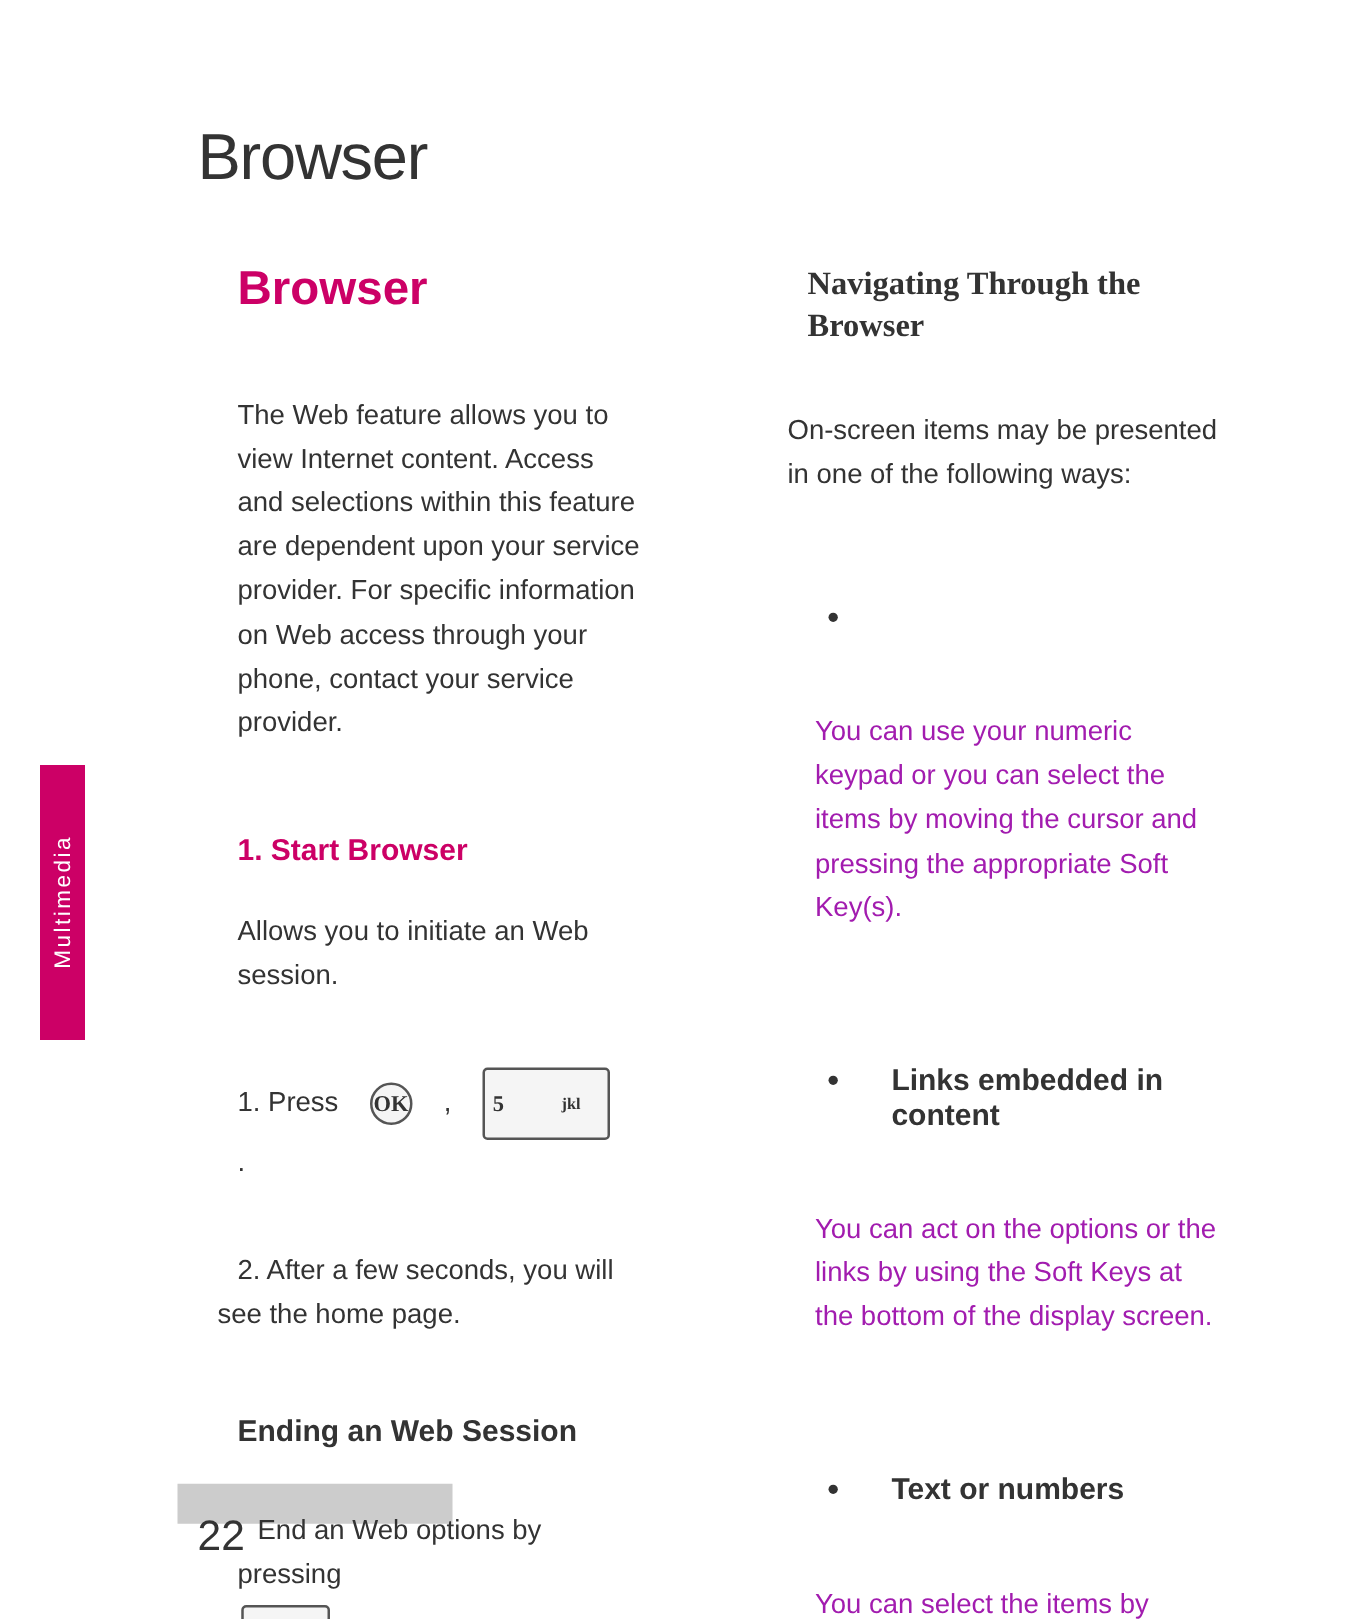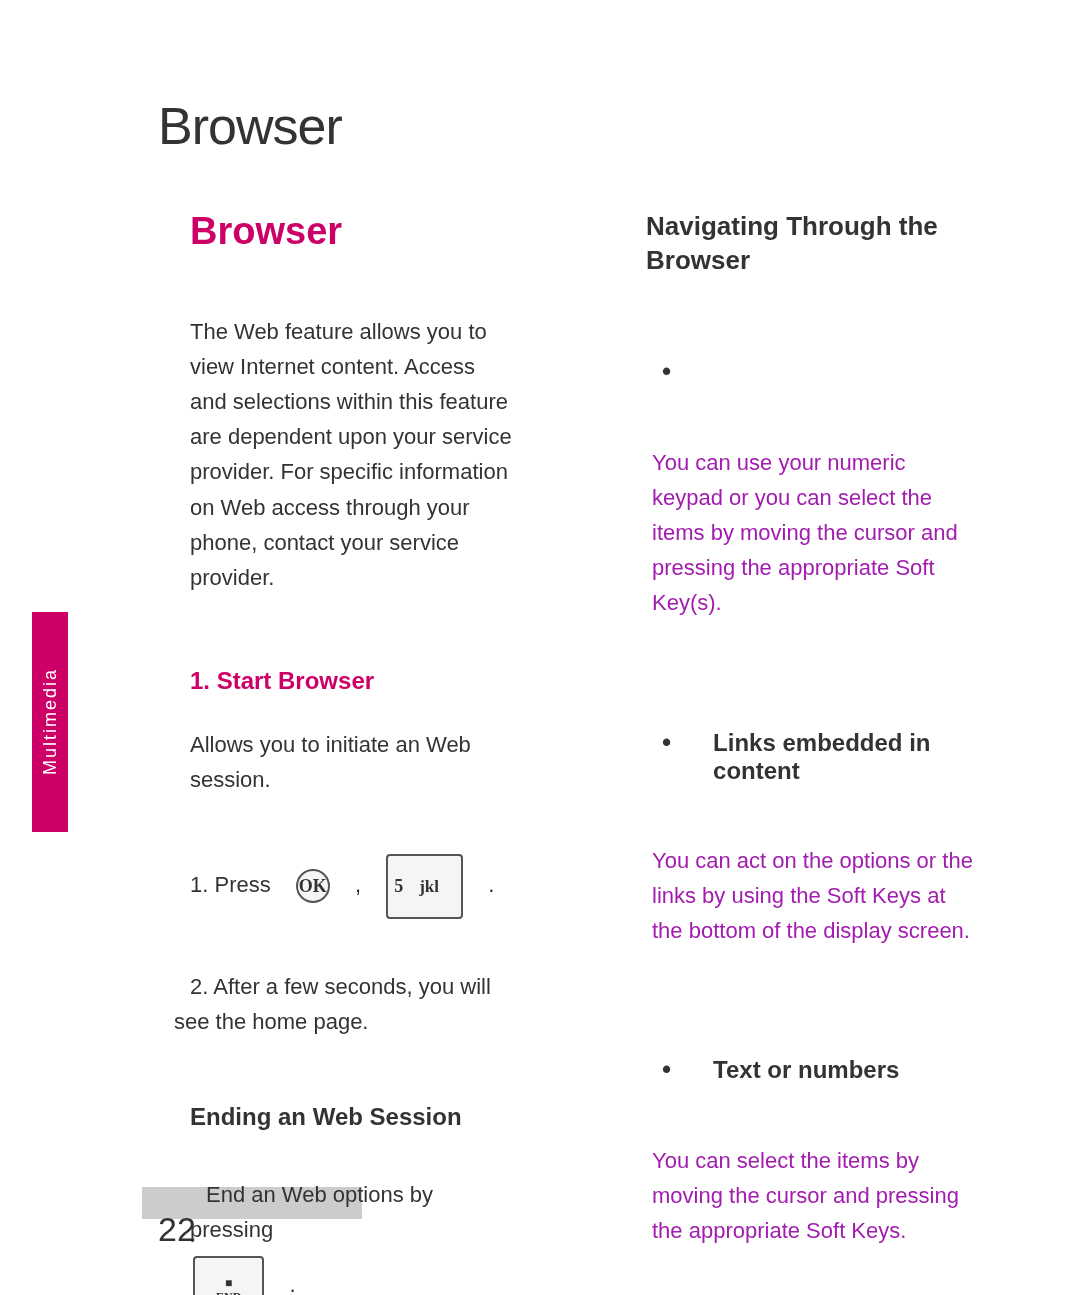--- a/index.html
+++ b/index.html
@@ -169,20 +169,21 @@
       padding: 2px 5px;
     }
 
     
     .right-heading-bold {
       font-size: 26px;
       font-weight: 700;
       color: #333333;
       margin-bottom: 16px;
       line-height: 1.3;
+      font-family: Liberation Serif, serif;
     }
 
     
     .bullet-list {
       list-style: none;
       padding: 0;
       margin: 0;
     }
 
     .bullet-item {
@@ -244,21 +245,21 @@
       <p class="body-text">The Web feature allows you to view Internet content. Access and selections within this feature are dependent upon your service provider. For specific information on Web access through your phone, contact your service provider.</p>
 
       <div class="numbered-heading-pink">1. Start Browser</div>
 
       <p class="body-text">Allows you to initiate an Web session.</p>
 
       <div class="step-item">
         <span>1. Press </span>
         <span class="key-btn key-btn-ok">OK</span>
         <span> , </span>
-        <span class="key-btn">5 <sup style="font-size:17px;">jkl</sup></span>
+        <span class="key-btn">5 <sup style="font-size:13px;margin-left:30px;">jkl</sup></span>
         <span> .</span>
       </div>
 
       <div class="step-item">
         <span>2. After a few seconds, you will see the home page.</span>
       </div>
 
       <div class="subsection-heading">Ending an Web Session</div>
 
       <p class="body-text">
@@ -272,20 +273,21 @@
 
     </div>
 
     <div class="right-column">
 
       <div class="right-heading-bold">
         <span>Navigating Through the</span><br>
         <span>Browser</span>
       </div>
 
+      <p class="right-body-text">On-screen items may be presented in one of the following ways:</p>
 
       <ul class="bullet-list">
 
         <li class="bullet-item">
           <div class="bullet-label">
             <span class="bullet-dot">•</span>
           </div>
           <p class="bullet-description">You can use your numeric keypad or you can select the items by moving the cursor and pressing the appropriate Soft Key(s).</p>
         </li>
 

